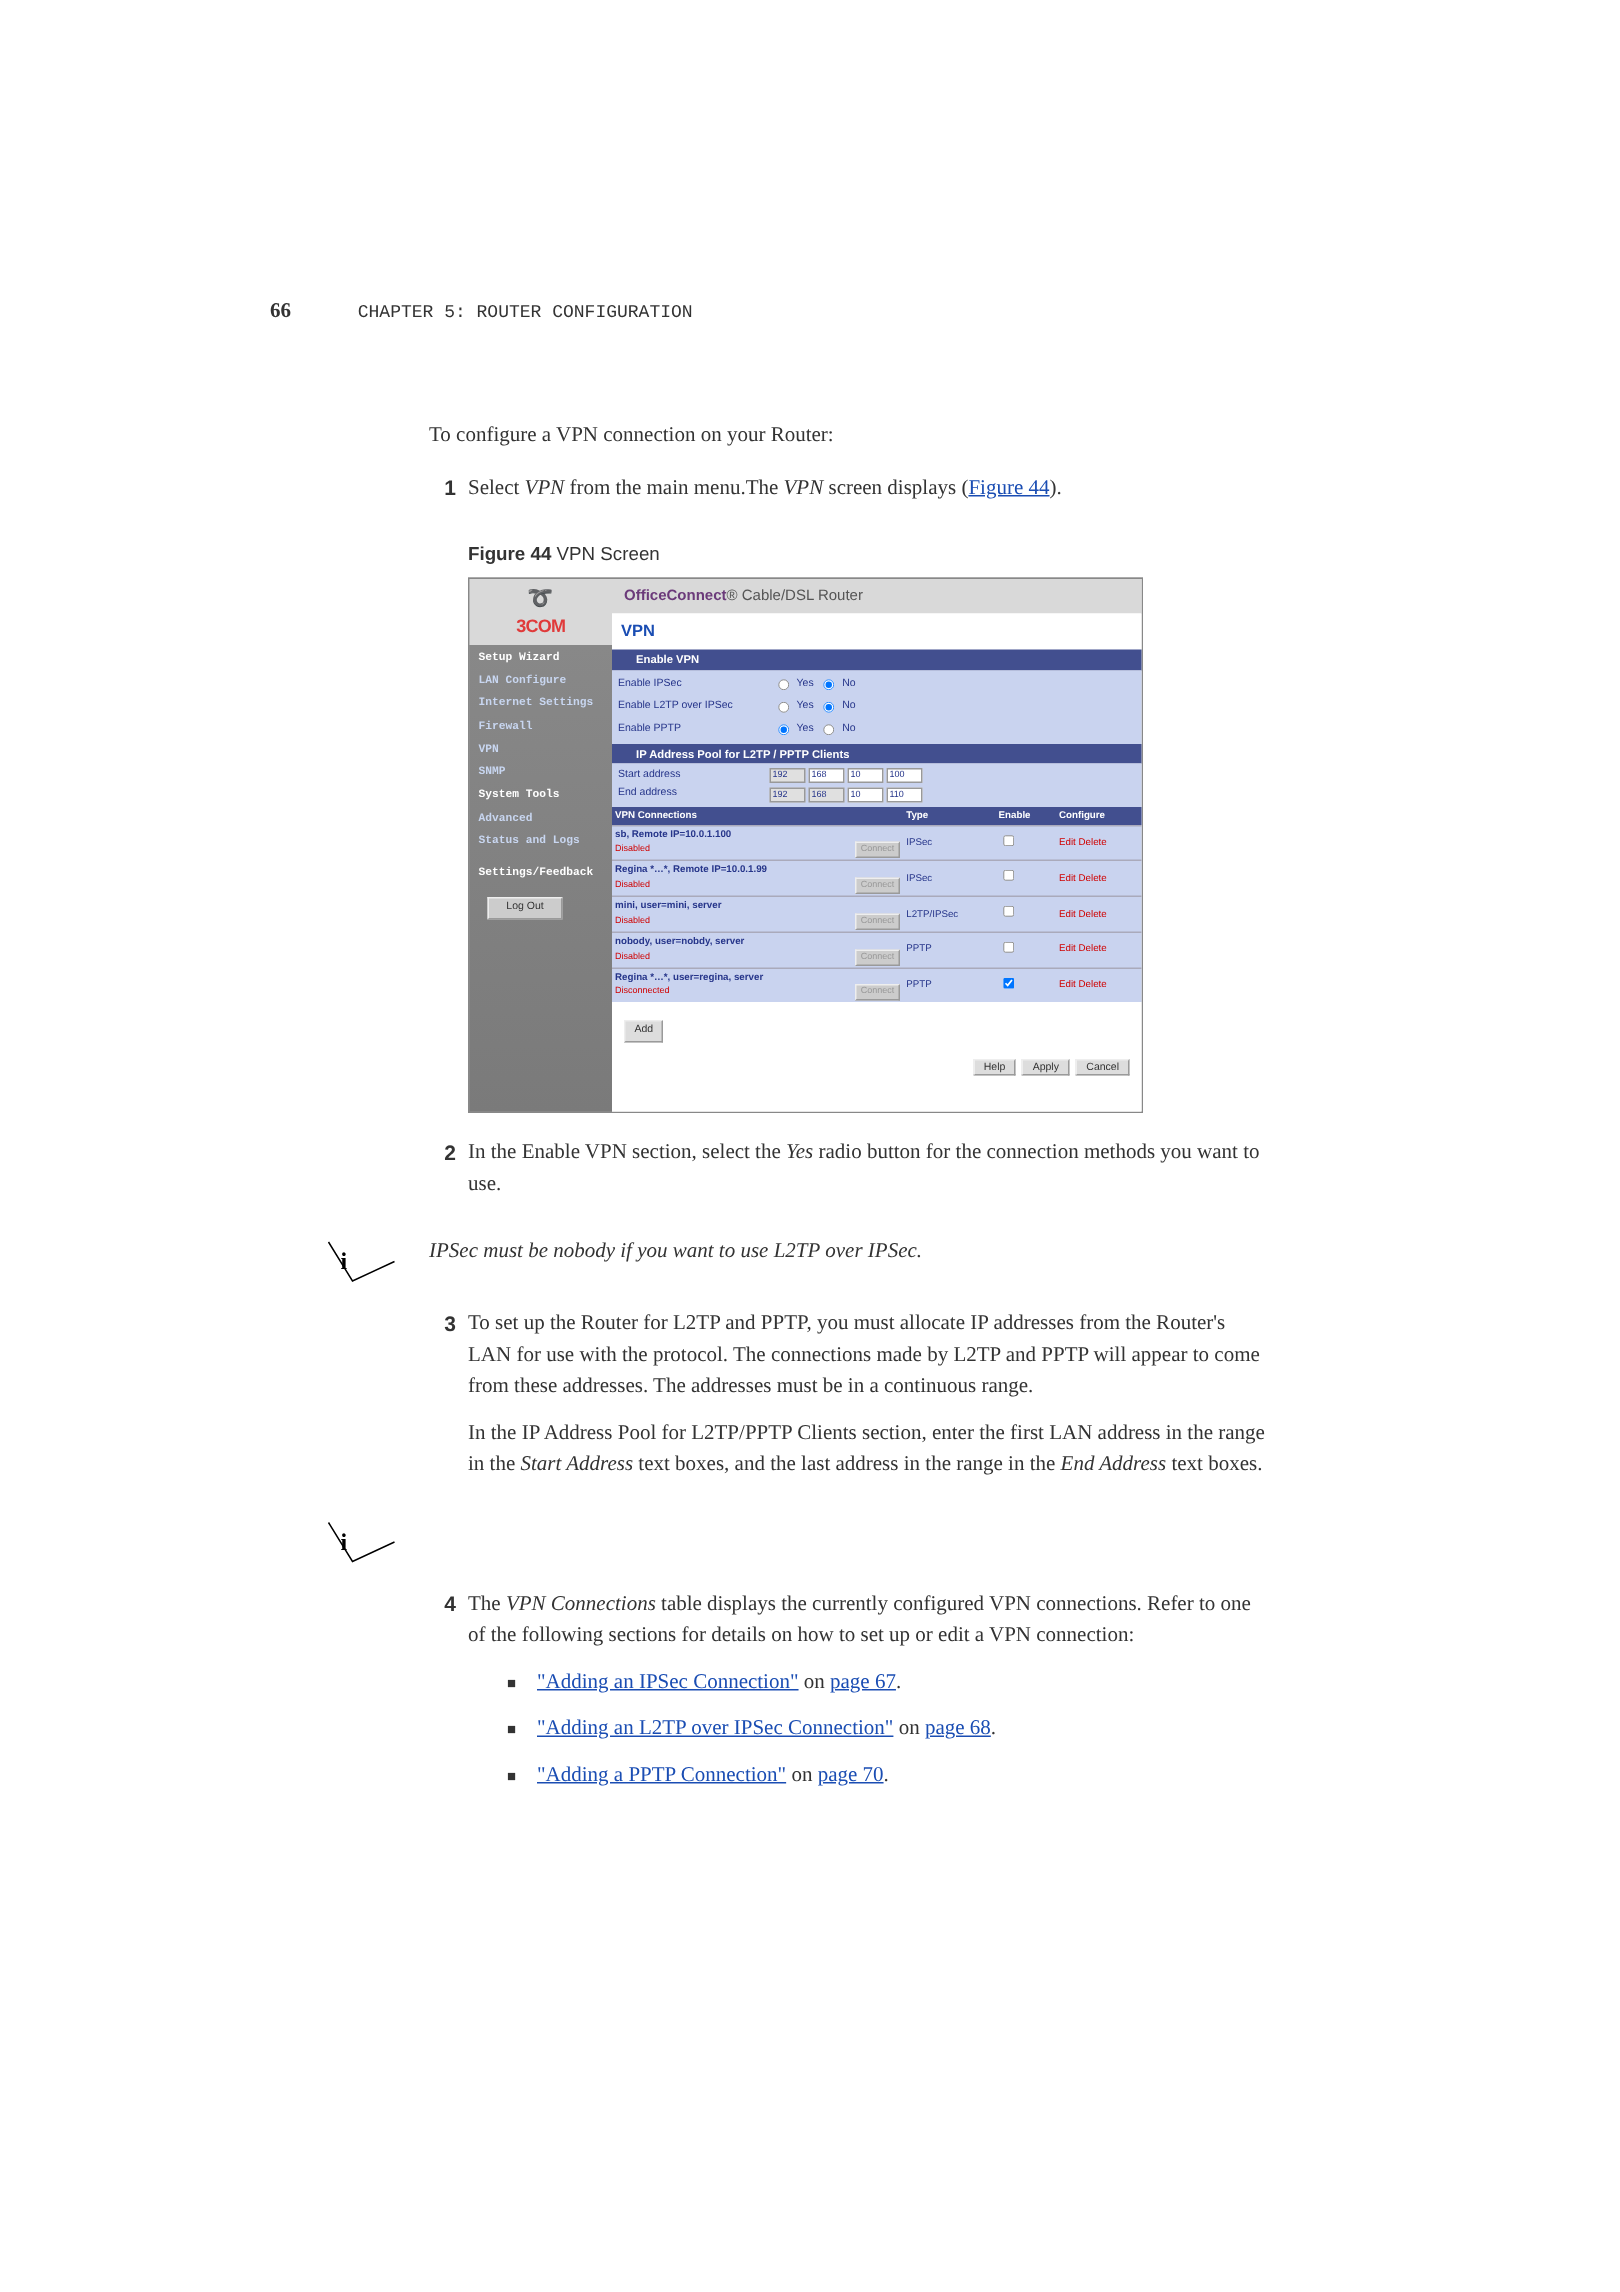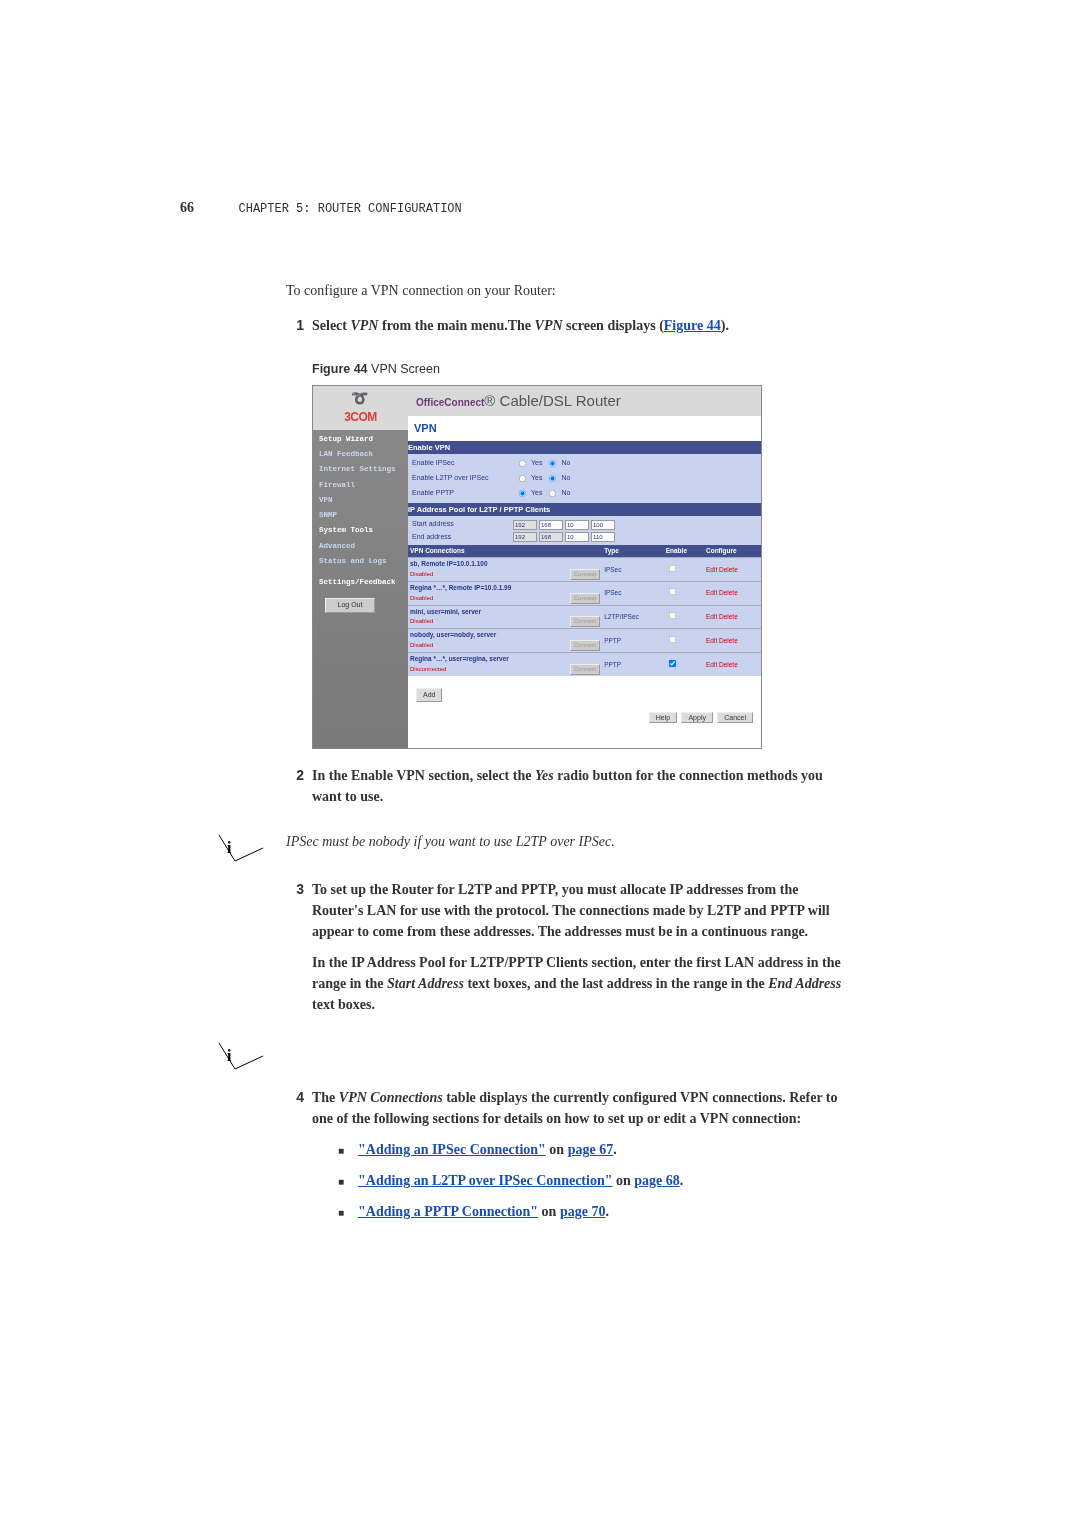--- a/index.html
+++ b/index.html
@@ -38,21 +38,21 @@
       display: flex;
       margin-bottom: 14px;
     }
     .list-num {
       font-weight: bold;
       margin-right: 8px;
       min-width: 18px;
       text-align: right;
       font-family: Arial, sans-serif;
     }
-    .list-body { flex: 1; font-weight: bold; }
+    .list-body { flex: 1; }
     .list-body p { margin-bottom: 10px; }
     .fig-caption {
       font-family: Arial, sans-serif;
       font-size: 12.5px;
       margin: 10px 0 6px 26px;
     }
     .fig-caption .label { font-weight: bold; }
 
     .note-row {
       display: flex;
@@ -140,34 +140,34 @@
     .ss-main {
       flex: 1;
       background: #fff;
     }
     .ss-title-bar {
       background: #d9d9d9;
       padding: 4px 8px;
       font-size: 10px;
     }
     .ss-title-bold { font-weight: bold; color: #6b3a7a; }
-    .ss-title-reg { color: #555; font-size: 15px; }
+    .ss-title-reg { color: #555; font-size: 10px; }
     .ss-vpn-title {
       background: #fff;
       color: #1a4db3;
       font-weight: bold;
       font-size: 11px;
       padding: 4px 6px;
     }
     .ss-section-header {
       background: #424f8f;
       color: #fff;
       font-size: 7.5px;
       font-weight: bold;
-      padding: 1px 0;
+      padding: 1px 16px;
     }
     .ss-form {
       background: #c9d3ef;
       padding: 2px 4px;
     }
     .ss-form-row {
       display: flex;
       font-size: 7px;
       color: #26358a;
       padding: 1px 0;
@@ -269,21 +269,21 @@
     </div>
 
     <div class="screenshot">
       <div class="ss-sidebar">
         <div class="ss-logo-area">
           <div class="ss-logo-loop">➰</div>
           <div class="ss-logo-text">3COM</div>
         </div>
         <div class="ss-nav">
           <div class="ss-nav-item">Setup Wizard</div>
-          <div class="ss-nav-item sublink">LAN Feedback</div>
+          <div class="ss-nav-item sublink">LAN Configure</div>
           <div class="ss-nav-item sublink">Internet Settings</div>
           <div class="ss-nav-item sublink">Firewall</div>
           <div class="ss-nav-item sublink">VPN</div>
           <div class="ss-nav-item sublink">SNMP</div>
           <div class="ss-nav-item">System Tools</div>
           <div class="ss-nav-item sublink">Advanced</div>
           <div class="ss-nav-item sublink">Status and Logs</div>
           <div class="ss-nav-spacer"></div>
           <div class="ss-nav-item">Settings/Feedback</div>
         </div>

